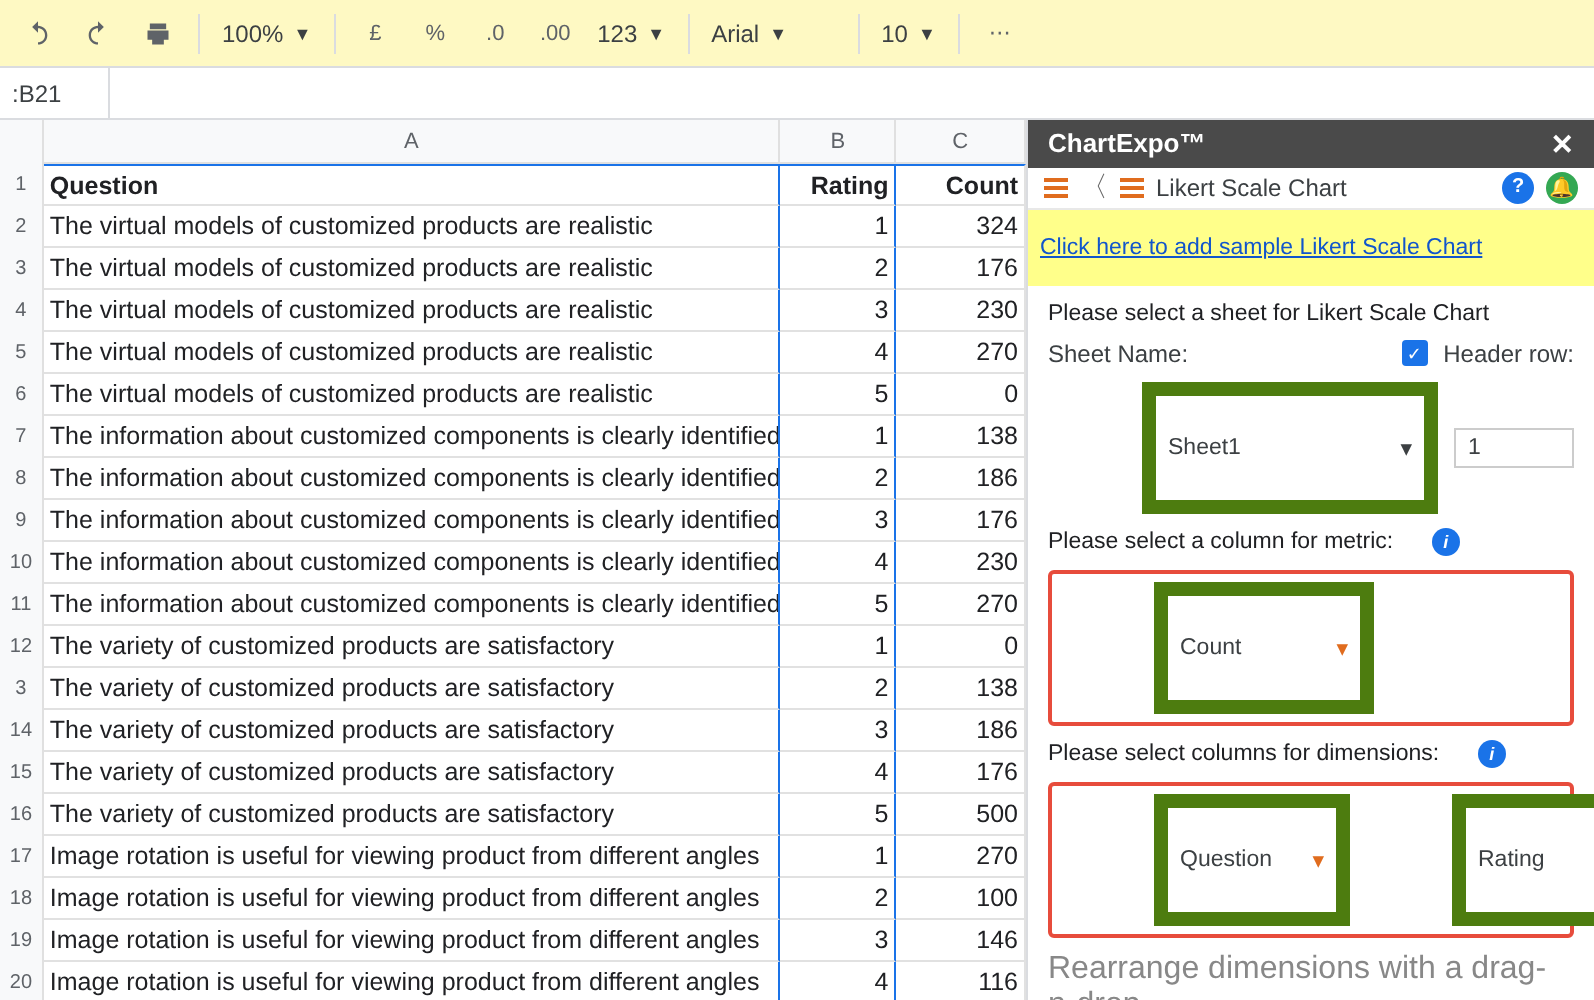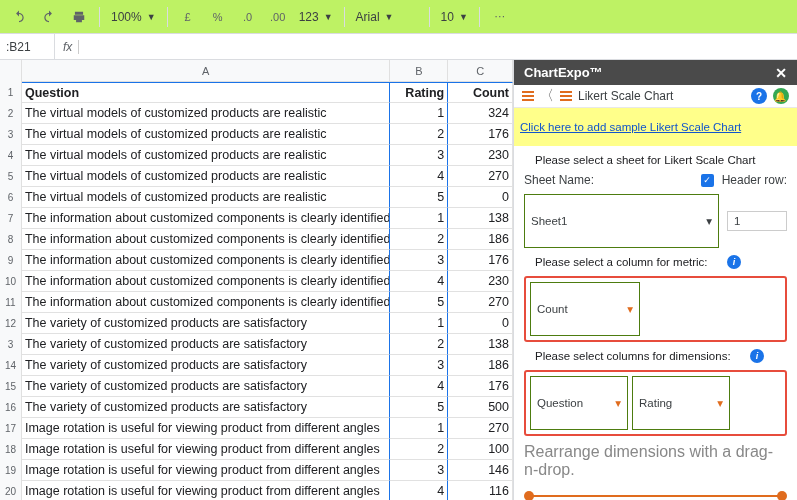--- a/index.html
+++ b/index.html
@@ -1,19 +1,19 @@
 <!DOCTYPE html>
 <html><head>
 <meta charset="utf-8">
 <style>
   * { box-sizing: border-box; margin: 0; padding: 0; font-family: Arial, sans-serif; }
   body { width: 797px; height: 500px; overflow: hidden; background: #fff; display: flex; flex-direction: column; font-size: 11px; }
   
   
-  .toolbar { height: 34px; border-bottom: 1px solid #dadce0; display: flex; align-items: center; padding: 0 6px; gap: 4px; background: #bef264; color: #5f6368; }
+  .toolbar { height: 34px; border-bottom: 1px solid #dadce0; display: flex; align-items: center; padding: 0 6px; gap: 4px; background: #fef9c3; color: #5f6368; }
   .tb-btn { width: 26px; height: 26px; display:flex; align-items:center; justify-content:center; border-radius:3px; cursor:pointer; }
   .tb-sep { width:1px; height:20px; background:#dadce0; margin:0 3px;}
   .tb-input { font-size:12px; color:#3c4043; padding:0 4px; display:flex; align-items:center; gap:3px;}
   .dd { font-size:9px; margin-left:2px;}
   
   
   .fbar { height: 26px; border-bottom: 1px solid #dadce0; display:flex; align-items:center; }
   .namebox { width: 55px; border-right:1px solid #dadce0; height:100%; display:flex; align-items:center; padding:0 6px; font-size:12px; color:#3c4043;}
   .fxcell { flex:1; display:flex; align-items:center; padding:0 8px; gap:6px; font-size:12px; color:#5f6368;}
   
@@ -38,23 +38,23 @@
   .row.hdr .cC{border-top:1px solid #1a73e8;}
   
   
   .sidebar { width: 284px; background:#fff; border-left:1px solid #dadce0; display:flex; flex-direction:column; font-size:12px; color:#3c4043; height:100%;}
   .sb-title { height:34px; background:#4a4a4a; color:#fff; display:flex; align-items:center; padding:0 10px; font-size:13px; font-weight:bold; justify-content:space-between;}
   .sb-title .x{cursor:pointer;font-size:14px;}
   .sb-toolbar{height:30px;display:flex;align-items:center;justify-content:space-between;border-bottom:1px solid #e8e8e8;padding:0 8px;}
   .sb-tbl{display:flex;align-items:center;gap:6px;}
   .sb-link{background:#ffff8a;color:#1155cc;text-decoration:underline;padding:13px 6px;font-size:11.5px;cursor:pointer;}
   .sb-body{padding:8px 10px;display:flex;flex-direction:column;gap:7px;overflow:hidden;}
-  .sb-label{font-size:11.5px;color:#202124;margin-left:11px;}
+  .sb-label{font-size:11.5px;color:#202124;}
   .sb-row{display:flex;align-items:center;gap:8px;}
-  .sb-sel{border:1px solid #4d7c0f;padding:19px 6px;font-size:11.5px;background:#fff;min-width:100px;display:flex;align-items:center;justify-content:space-between;}
+  .sb-sel{border:7px solid #4d7c0f;padding:19px 6px;font-size:11.5px;background:#fff;min-width:100px;display:flex;align-items:center;justify-content:space-between;margin-left:47px;}
   .sb-inp{border:1px solid #ccc;padding:3px 6px;font-size:11.5px;width:60px;background:#fff;}
   .redbox{border:2px solid #e74c3c;padding:4px;border-radius:3px;}
   .redbox-lg{border:2px solid #e74c3c;padding:4px;border-radius:3px;}
   .inner-sel{display:flex;gap:4px;}
   .inner-sel .sb-sel{min-width:98px;}
   .hint{font-size:16px;color:#888;}
   .slider-row{display:flex;justify-content:space-between;font-size:11px;}
   .slider{position:relative;height:14px;margin:3px 0;}
   .slider .track{position:absolute;top:6px;left:4px;right:4px;height:2px;background:#e06c1e;border-radius:2px;}
   .slider .thumb{position:absolute;top:2px;width:10px;height:10px;border-radius:50%;background:#e06c1e;}
@@ -123,24 +123,20 @@
       <span class="dd">▼</span>
     </div>
   <div class="tb-sep"></div>
   <div class="tb-btn">⋯</div>
 </div>
 
 <div class="fbar">
   <div class="namebox">
       <span>:B21</span>
     </div>
-  <div class="fxcell">
-      <i style="font-style:italic;">fx</i>
-      <span style="height:14px;border-left:1px solid #ccc;"></span>
-    </div>
 </div>
 
 <div class="main">
 
   <div class="sheet">
     <div class="colhdr">
       <div class="rowhdr" style="height:22px;"></div>
       <div class="colcell colA">A</div>
       <div class="colcell colB">B</div>
       <div class="colcell colC">C</div>

